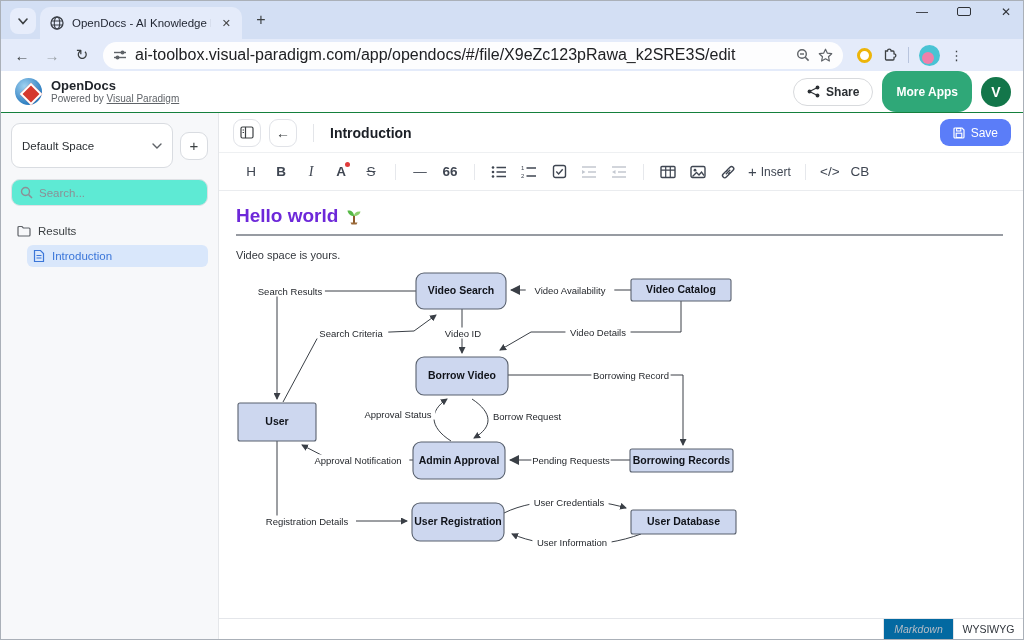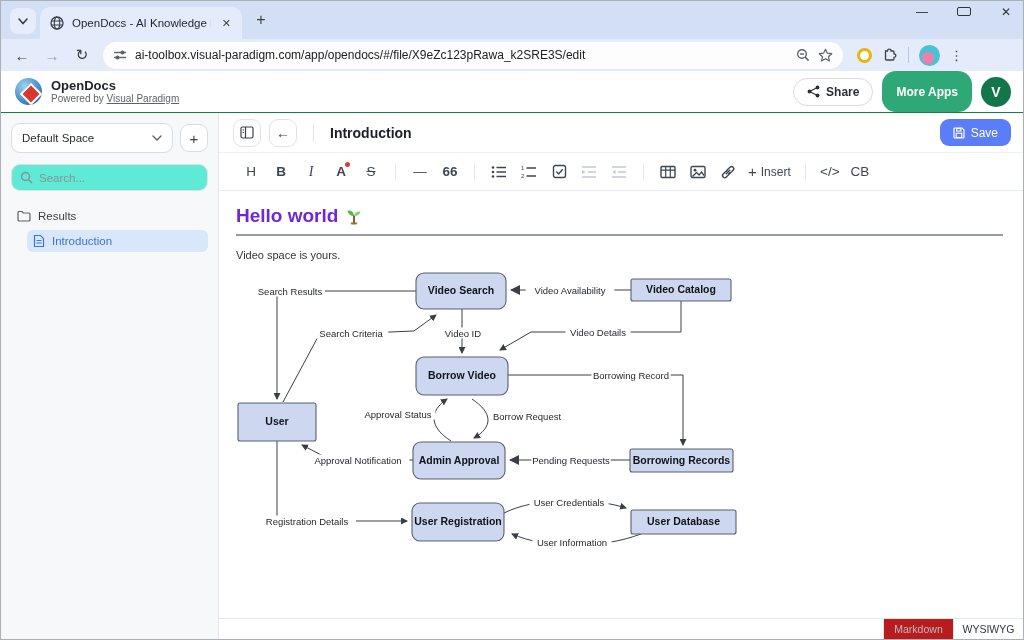--- a/index.html
+++ b/index.html
@@ -15,21 +15,21 @@
   .tab-close { font-size:11px; color:#444; padding:0 3px; }
   .newtab-btn { width:26px; height:26px; margin:0 0 6px 6px; display:flex; align-items:center; justify-content:center; font-size:16px; color:#3c4043; }
   .win-controls { position:absolute; right:10px; top:4px; display:flex; gap:28px; align-items:center; color:#2f3237; }
   .win-controls span { font-size:12px; width:14px; text-align:center; }
   .win-max-box { display:inline-block; width:9px; height:9px; border:1.3px solid #2f3237; border-radius:2px; }
 
   .browser-toolbar { height:32px; background:#e4ebfa; display:flex; align-items:center; padding:0 8px; gap:4px; flex:none; }
   .nav-btn { width:26px; height:26px; display:flex; align-items:center; justify-content:center; font-size:15px; color:#3c4043; }
   .nav-btn.disabled { color:#9aa0a6; }
   .omnibox { flex:1; max-width:740px; height:27px; background:#fdfdfe; border-radius:14px; margin:0 4px; display:flex; align-items:center; padding:0 10px; gap:8px; }
-  .omni-url { flex:1; font-size:12px; color:#202124; white-space:nowrap; overflow:hidden; }
+  .omni-url { flex:1; font-size:16px; color:#202124; white-space:nowrap; overflow:hidden; }
   .chrome-right { display:flex; align-items:center; gap:10px; margin-left:6px; }
   .ext-ring { width:15px; height:15px; border-radius:50%; border:3.5px solid #edb50a; background:#fff; }
   .chrome-divider { width:1px; height:16px; background:#b8c4dd; }
   .profile-avatar { width:21px; height:21px; border-radius:50%; background:#49c3d4; position:relative; overflow:hidden; }
   .profile-avatar::after { content:""; position:absolute; left:3px; top:7px; width:12px; height:12px; border-radius:50%; background:#ef7fa9; }
   .menu-dots { font-size:13px; color:#3c4043; }
 
   
   .appheader { height:42px; background:#fff; border-bottom:1px solid #15803d; display:flex; align-items:center; padding:0 12px 0 14px; flex:none; }
   .vp-logo { width:27px; height:27px; border-radius:50%; background:radial-gradient(circle at 35% 30%, #9ed1f0, #2f7fc1 70%); position:relative; margin-right:9px; }
@@ -39,21 +39,21 @@
   .appsub a { color:#5f6368; }
   .header-right { margin-left:auto; display:flex; align-items:center; gap:9px; }
   .share-btn { height:28px; border:1px solid #d8dadd; border-radius:14px; background:#fff; display:flex; align-items:center; gap:6px; padding:0 13px; font-size:12px; font-weight:bold; color:#2b2f33; }
   .moreapps-btn { height:41px; border-radius:14px; background:#2fa878; color:#fff; font-size:12px; font-weight:bold; display:flex; align-items:center; padding:0 14px; }
   .user-avatar { width:30px; height:30px; border-radius:50%; background:#13764a; color:#fff; font-size:14px; font-weight:bold; display:flex; align-items:center; justify-content:center; }
 
   
   .main { flex:1; display:flex; min-height:0; }
   .sidebar { width:218px; background:#f7f8fa; border-right:1px solid #e5e7ea; padding:10px 10px 0 10px; flex:none; }
   .space-row { display:flex; gap:7px; align-items:center; }
-  .space-select { flex:1; height:30px; background:#fff; border:1px solid #d9dce1; border-radius:9px; display:flex; align-items:center; padding:0 10px; font-size:11.5px; color:#2b2f33; }
+  .space-select { flex:1; height:45px; background:#fff; border:1px solid #d9dce1; border-radius:9px; display:flex; align-items:center; padding:0 10px; font-size:11.5px; color:#2b2f33; }
   .space-select .chev { margin-left:auto; }
   .add-btn { width:28px; height:28px; background:#fff; border:1px solid #d9dce1; border-radius:9px; font-size:15px; color:#3c4043; display:flex; align-items:center; justify-content:center; }
   .search-box { margin-top:11px; height:27px; background:#5eead4; border:1px solid #dfe1e5; border-radius:9px; display:flex; align-items:center; padding:0 8px; gap:6px; }
   .search-box input { border:none; outline:none; background:transparent; font-size:11.5px; color:#3c4043; width:140px; font-family:inherit; }
   .search-box input::placeholder { color:#8b9096; }
   .tree { margin-top:14px; }
   .tree-row { display:flex; align-items:center; gap:7px; height:22px; padding:0 6px; font-size:11.5px; color:#3c4043; border-radius:6px; }
   .tree-row.child { margin-left:16px; margin-top:3px; }
   .tree-row.selected { background:#d9e7fb; color:#3b76d9; font-weight:normal; }
 
@@ -78,21 +78,21 @@
 
   .doc { flex:1; padding:14px 20px 0 17px; overflow:hidden; }
   .doc h1 { font-size:19px; font-weight:bold; color:#6d28d9; display:flex; align-items:center; gap:7px; }
   .doc hr { border:none; border-top:2px solid #979ba2; margin:7px 0 0 0; }
   .doc p { font-size:11px; color:#32363c; margin-top:13px; }
   .diagram-wrap { margin-top:7px; }
   .diagram-wrap svg { display:block; }
 
   .statusbar { height:21px; border-top:1px solid #e4e6ea; display:flex; justify-content:flex-end; flex:none; }
   .status-seg { width:70px; display:flex; align-items:center; justify-content:center; font-size:10.5px; border-left:1px solid #e0e3e7; }
-  .status-seg.md { background:#b91c1c; color:#b7bdc6; }
+  .status-seg.md { background:#0369a1; color:#b7bdc6;font-style:italic; }
   .status-seg.wy { background:#fff; color:#30353c; font-weight:normal; }
 
   svg.icon { display:block; }
 </style>
 </head>
 <body>
 
 <div class="window">
 
   <div class="tabstrip">

